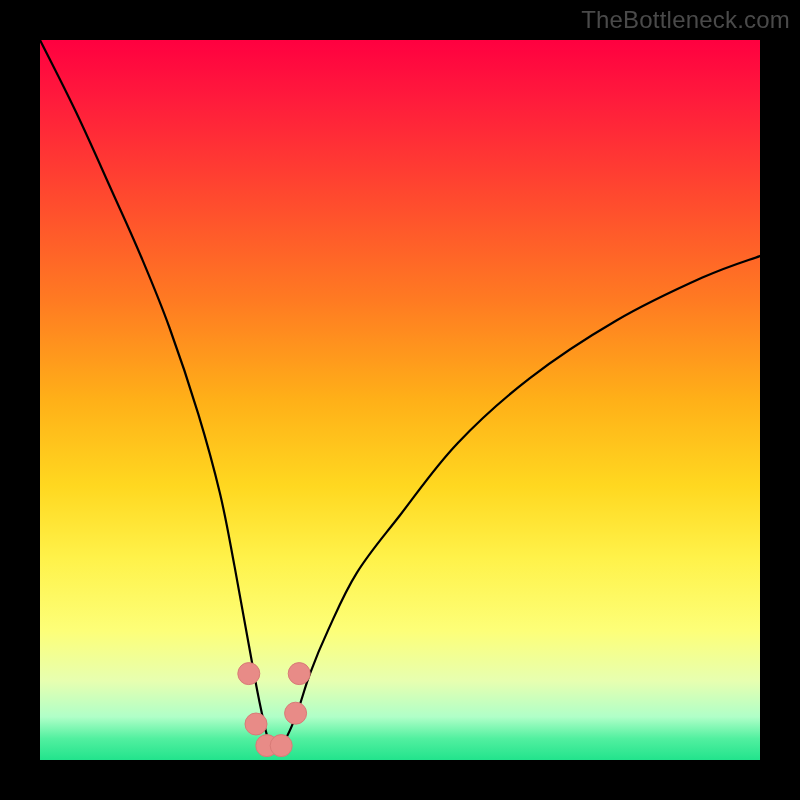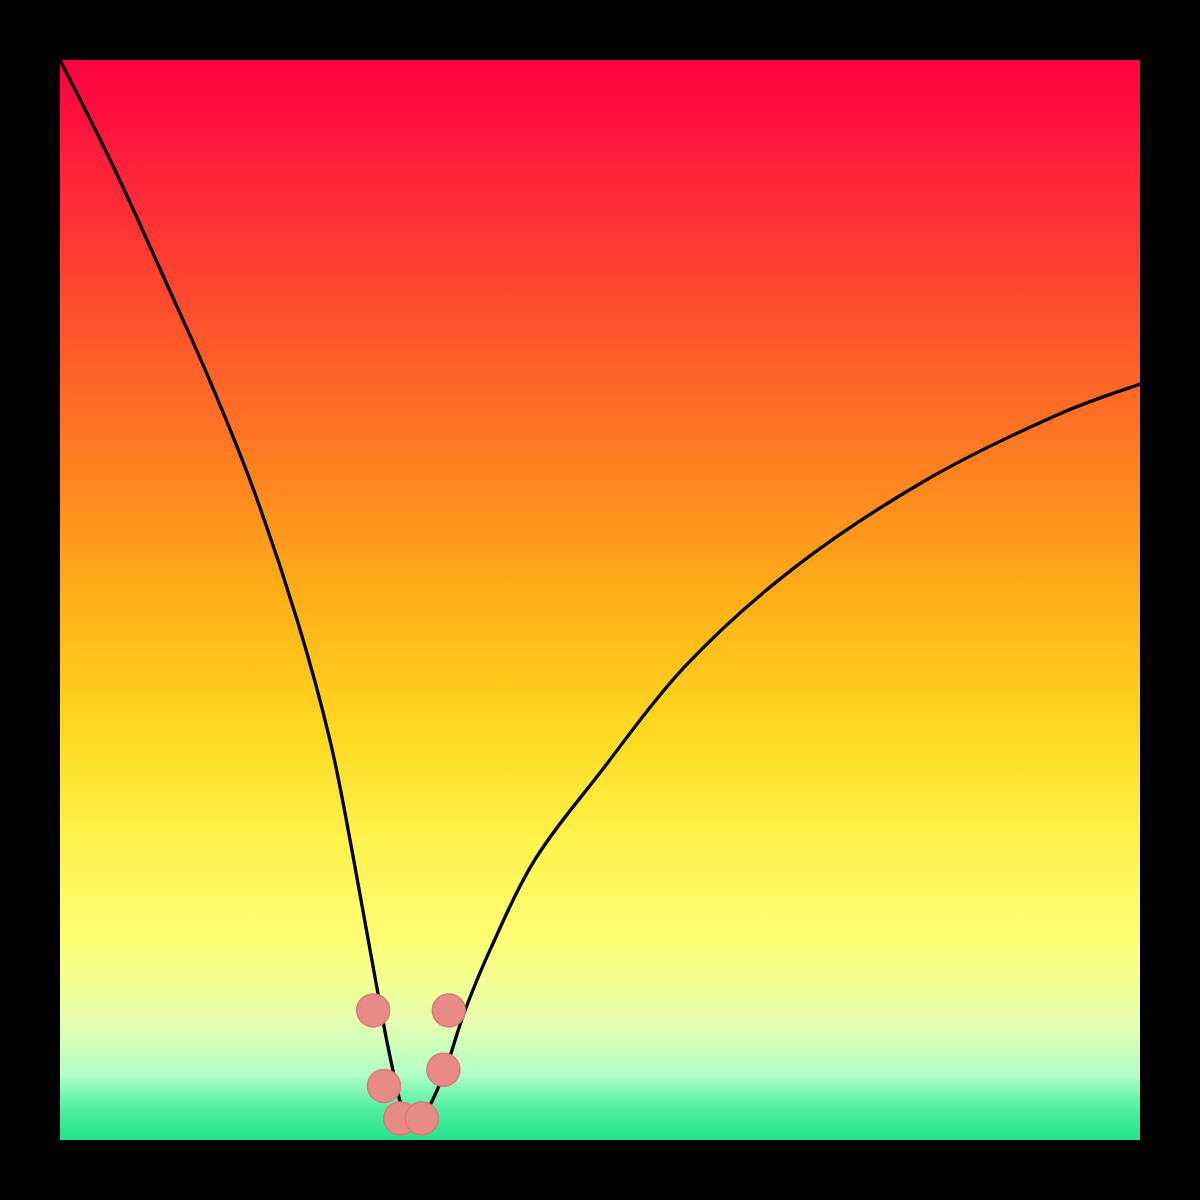--- a/index.html
+++ b/index.html
@@ -56,20 +56,21 @@
     left: 0;
     top: 0;
     width: 720px;
     height: 720px;
   }
 </style>
 </head>
 <body>
 
 <div class="frame">
+  <div class="watermark">TheBottleneck.com</div>
 
   <div class="plot">
     <svg class="curve" viewBox="0 0 720 720" preserveAspectRatio="none">
       <path id="curve-path" fill="none" stroke-width="2.2" stroke-linecap="round" stroke-linejoin="round" d="M 0.00 0.00 C 6.48 12.96, 23.04 44.78, 36.00 72.00 C 48.96 99.22, 60.34 125.28, 72.00 151.20 C 83.66 177.12, 90.43 191.38, 100.80 216.00 C 111.17 240.62, 119.23 259.49, 129.60 288.00 C 139.97 316.51, 149.33 344.59, 158.40 374.40 C 167.47 404.21, 173.52 426.38, 180.00 453.60 C 186.48 480.82, 189.22 498.38, 194.40 525.60 C 199.58 552.82, 204.26 580.18, 208.80 604.80 C 213.34 629.42, 215.71 644.26, 219.60 662.40 C 223.49 680.54, 226.51 697.82, 230.40 705.60 C 234.29 713.38, 236.66 710.78, 241.20 705.60 C 245.74 700.42, 250.42 689.76, 255.60 676.80 C 260.78 663.84, 264.17 649.15, 270.00 633.60 C 275.83 618.05, 279.58 608.54, 288.00 590.40 C 296.42 572.26, 303.84 553.54, 316.80 532.80 C 329.76 512.06, 341.86 498.53, 360.00 475.20 C 378.14 451.87, 394.27 427.82, 417.60 403.20 C 440.93 378.58, 461.09 360.43, 489.60 338.40 C 518.11 316.37, 544.90 298.94, 576.00 280.80 C 607.10 262.66, 636.48 249.26, 662.40 237.60 C 688.32 225.94, 709.63 219.89, 720.00 216.00" stroke="#000000"></path>
       <g id="marker-group">
           <circle cx="208.80" cy="633.60" r="11" fill="#e88b87" stroke="#d87b77" stroke-width="1"></circle>
           <circle cx="216.00" cy="684.00" r="11" fill="#e88b87" stroke="#d87b77" stroke-width="1"></circle>
           <circle cx="226.80" cy="705.60" r="11" fill="#e88b87" stroke="#d87b77" stroke-width="1"></circle>
           <circle cx="241.20" cy="705.60" r="11" fill="#e88b87" stroke="#d87b77" stroke-width="1"></circle>
           <circle cx="255.60" cy="673.20" r="11" fill="#e88b87" stroke="#d87b77" stroke-width="1"></circle>

